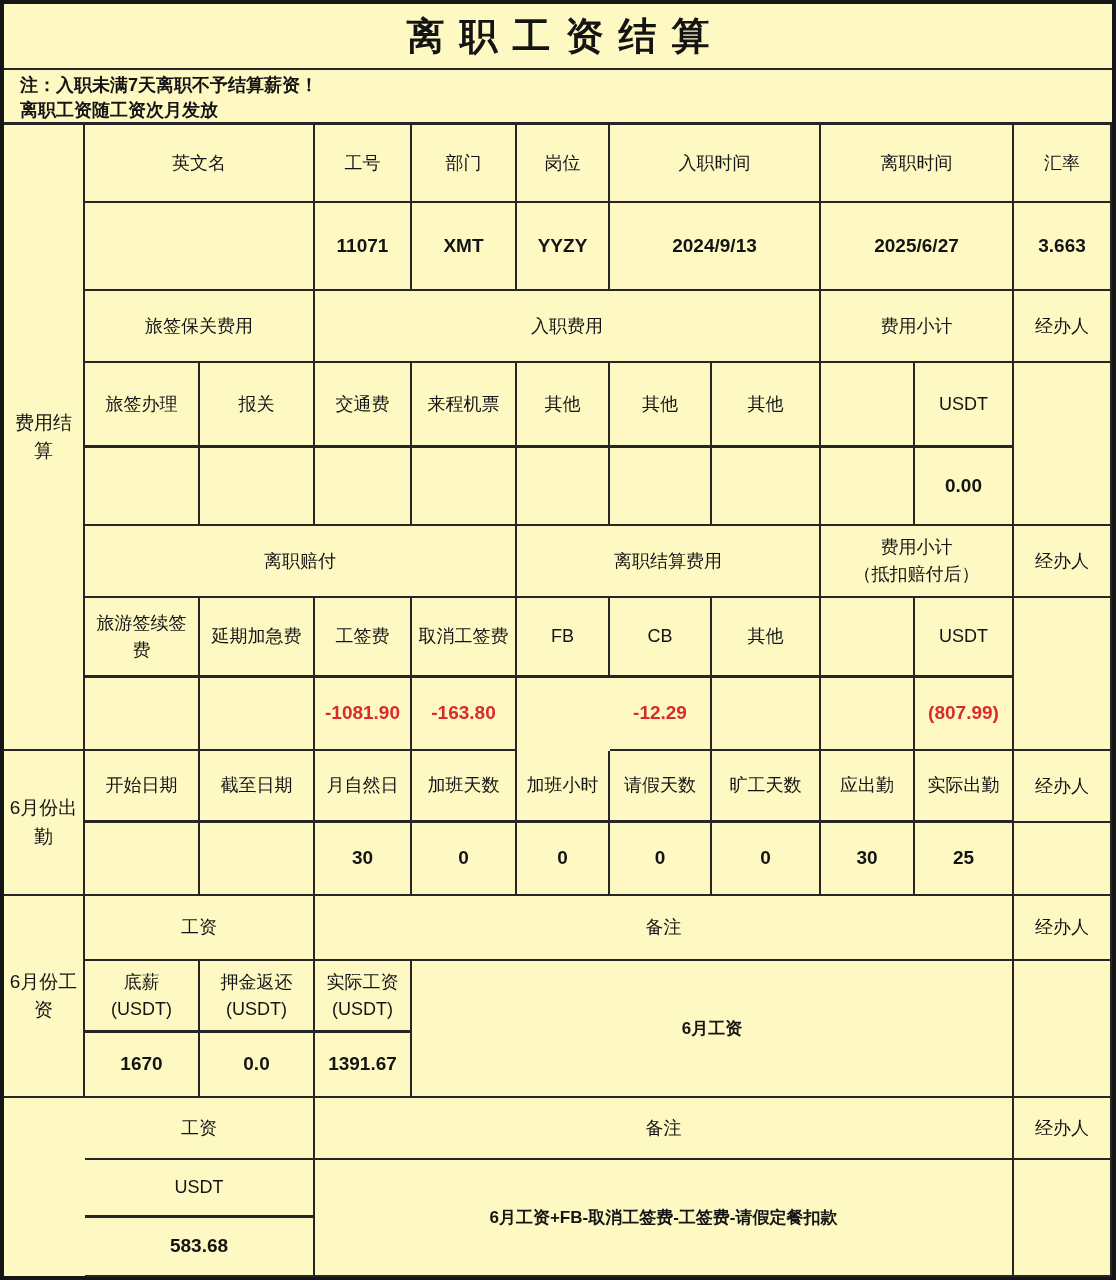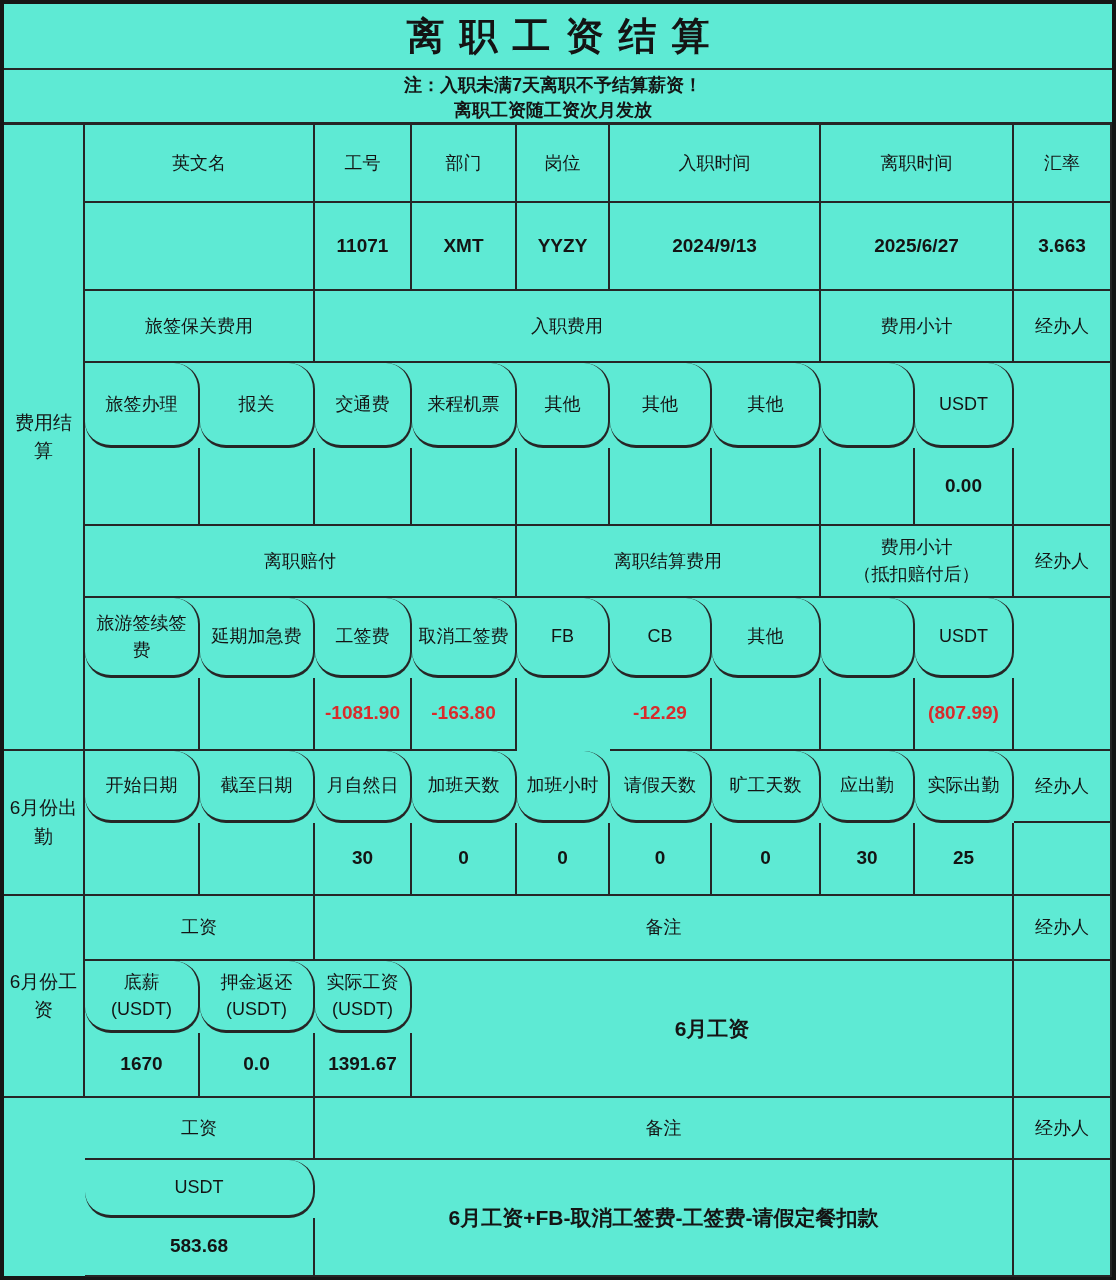--- a/index.html
+++ b/index.html
@@ -7,38 +7,38 @@
     --txt:#141414;
     --red:#d92b2b;
   }
   html,body{margin:0;padding:0;background:#ffffff;}
   body{font-family:"Liberation Sans","DejaVu Sans",sans-serif;color:var(--txt);}
   .sheet{
     position:relative;
     width:1116px;height:1280px;
     box-sizing:border-box;
     border:4px solid #161616;
-    background:#5eead4;
+    background:#fef9c3;
   }
   .title-box{
     height:64px;
     border-bottom:2px solid var(--bd);
     display:flex;align-items:center;justify-content:center;
   }
   .title-box .t{
     font-size:38px;font-weight:900;
     letter-spacing:15px;padding-left:15px;
     white-space:nowrap;
   }
   .note-box{
     height:55px;
     border-bottom:3px solid var(--bd);
     box-sizing:border-box;
-    padding:3px 10px 0 0;
-    text-align:center;
+    padding:3px 10px 0 16px;
+    text-align:left;
     font-size:18px;font-weight:700;line-height:25px;
   }
   .grid{
     display:grid;
     grid-template-columns:81px 115px 115px 97px 105px 93px 102px 109px 94px 99px 1fr;
     grid-template-rows:78px 88px 72px 85px 78px 72px 80px 73px 72px 73px 65px 72px 65px 62px 58px 1fr;
     width:100%;height:1152px;
   }
   .c{
     box-sizing:border-box;
@@ -47,22 +47,22 @@
     display:flex;align-items:center;justify-content:center;
     text-align:center;
     font-size:18px;font-weight:400;
     line-height:1.5;
     padding:2px 3px;
     overflow:hidden;
   }
   .val{font-size:19px;font-weight:700;}
   .red{color:var(--red);}
   .pre{white-space:pre-line;}
-  .bb{border-bottom-width:3px;border-radius:26px;}
-  .remark{font-size:21px;font-weight:700;}
+  .bb{border-bottom-width:3px;}
+  .remark{font-size:17px;font-weight:700;}
   .side{font-size:19px;}
 </style>
 </head>
 <body>
 
 <div class="sheet">
 
   <div class="title-box">
     <div class="t">离职工资结算</div>
   </div>

